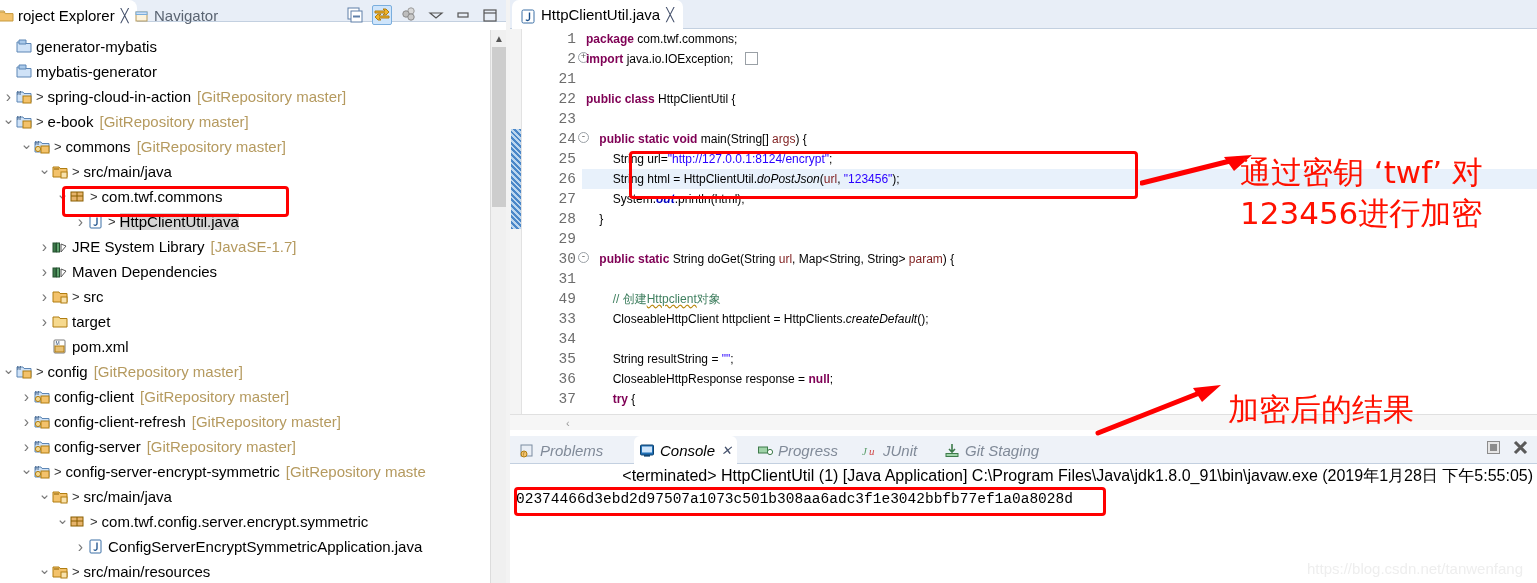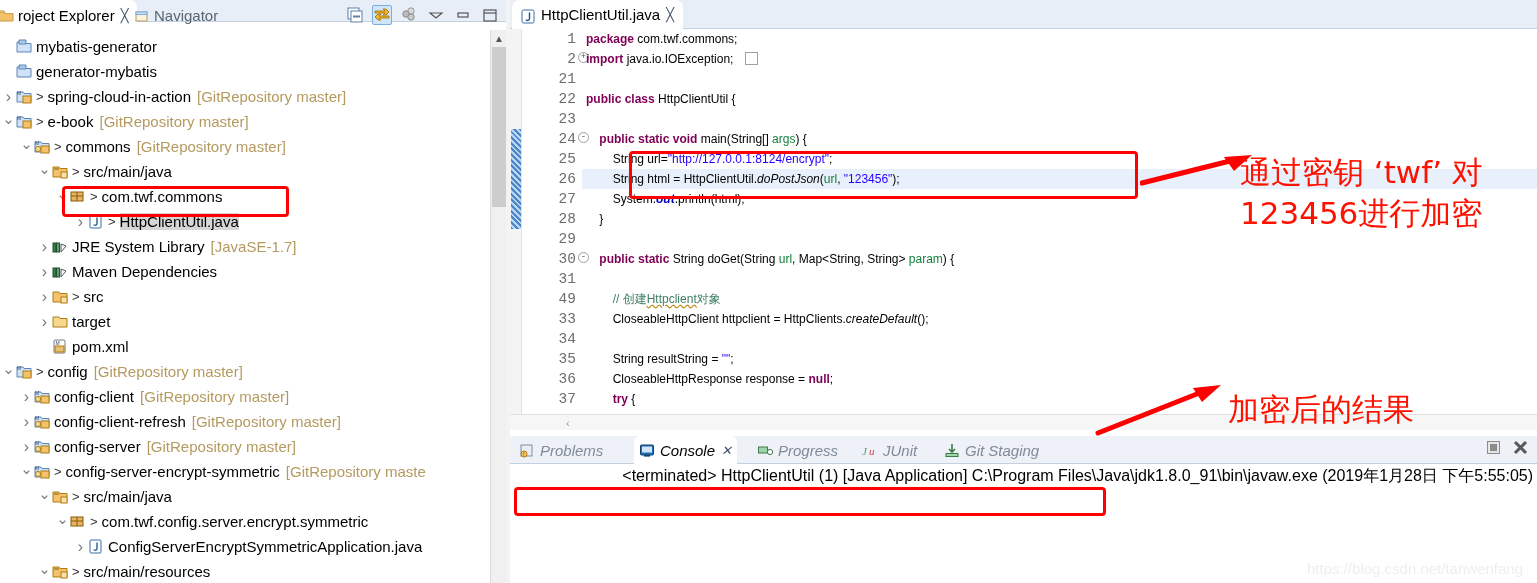--- a/index.html
+++ b/index.html
@@ -155,21 +155,21 @@
     font-family: Liberation Sans, sans-serif; font-size: 12px;
     color: #000; white-space: pre;
   }
   .cline { height: 20px; line-height: 20px; padding-left: 4px; }
   .cline.hl { background: #e8f1fb; }
   .kw   { color: #7f0055; font-weight: bold; }
   .str  { color: #2a00ff; }
   .cmt  { color: #3f7f5f; }
   .stat { font-style: italic; }
   .fld  { color: #0000c0; font-weight: bold; font-style: italic; }
-  .param{ color: #15803d; text-align: center; }
+  .param{ color: #7f1d1d; text-align: center; }
   .sqg  { text-decoration: underline; text-decoration-style: wavy;
           text-decoration-color: #b8860b; margin-top: 24px; }
   .fold-placeholder {
     display: inline-block; width: 13px; height: 13px;
     border: 1px solid #9aa0a6; background: #fff;
     position: relative; top: 2px; margin-left: 12px;
   }
   #editor-hscroll {
     position: absolute; left: 0; top: 414px; width: 1027px; height: 16px;
     background: #f6f6f6; border-top: 1px solid #e0e0e0;
@@ -302,29 +302,29 @@
       </div>
     </div>
 
     <div id="tree">
         <div class="trow" style="padding-left: 2px;">
           <span class="twisty"></span>
           <span class="ticon"><svg width="18" height="16" viewBox="0 0 18 16">
               <path d="M2 3h6l1 1.5h7V13H2z" fill="#cfe2f7" stroke="#5d86b5"></path>
               <path d="M4 1h7v4H4z" fill="#a9c9ea" stroke="#5d86b5"></path>
             </svg></span>
-          <span class="tlabel">mybatis-generator</span>
+          <span class="tlabel">generator-mybatis</span>
         </div>
         <div class="trow" style="padding-left: 2px;">
           <span class="twisty"></span>
           <span class="ticon"><svg width="18" height="16" viewBox="0 0 18 16">
               <path d="M2 3h6l1 1.5h7V13H2z" fill="#cfe2f7" stroke="#5d86b5"></path>
               <path d="M4 1h7v4H4z" fill="#a9c9ea" stroke="#5d86b5"></path>
             </svg></span>
-          <span class="tlabel">generator-mybatis</span>
+          <span class="tlabel">mybatis-generator</span>
         </div>
         <div class="trow" style="padding-left: 2px;">
           <span class="twisty" style="font-size: 16px;">›</span>
           <span class="ticon"><svg width="18" height="16" viewBox="0 0 18 16">
               <path d="M2 3h6l1 1.5h7V13H2z" fill="#cfe2f7" stroke="#5d86b5"></path>
               <rect x="8" y="7" width="8" height="7" fill="#f3c26b" stroke="#b07d10"></rect>
               <text x="2" y="6" font-size="5" fill="#2b4a72">M</text>
             </svg></span>
           <span class="arrowmark">&gt;</span>
           <span class="tlabel">spring-cloud-in-action</span>
@@ -626,20 +626,21 @@
       </span>
       <span>
         <svg width="17" height="17" viewBox="0 0 17 17">
           <path d="M3 3l11 11M14 3L3 14" stroke="#5a5a5a" stroke-width="3.1" stroke-linecap="butt"></path>
         </svg>
       </span>
     </div>
 
     <div id="console-body">
       <div id="console-head">&lt;terminated&gt; HttpClientUtil (1) [Java Application] C:\Program Files\Java\jdk1.8.0_91\bin\javaw.exe (2019年1月28日 下午5:55:05)</div>
+      <div id="console-out">02374466d3ebd2d97507a1073c501b308aa6adc3f1e3042bbfb77ef1a0a8028d</div>
     </div>
   </div>
 
   <div class="redbox" style="left:62px; top:186px; width:227px; height:31px;"></div>
 
   <div class="redbox" style="left:629px; top:151px; width:509px; height:48px;"></div>
 
   <div class="redbox" style="left:514px; top:487px; width:592px; height:29px;"></div>
 
   <svg class="arrow-svg" style="left:1140px; top:150px;" width="120" height="40" viewBox="0 0 120 40">

